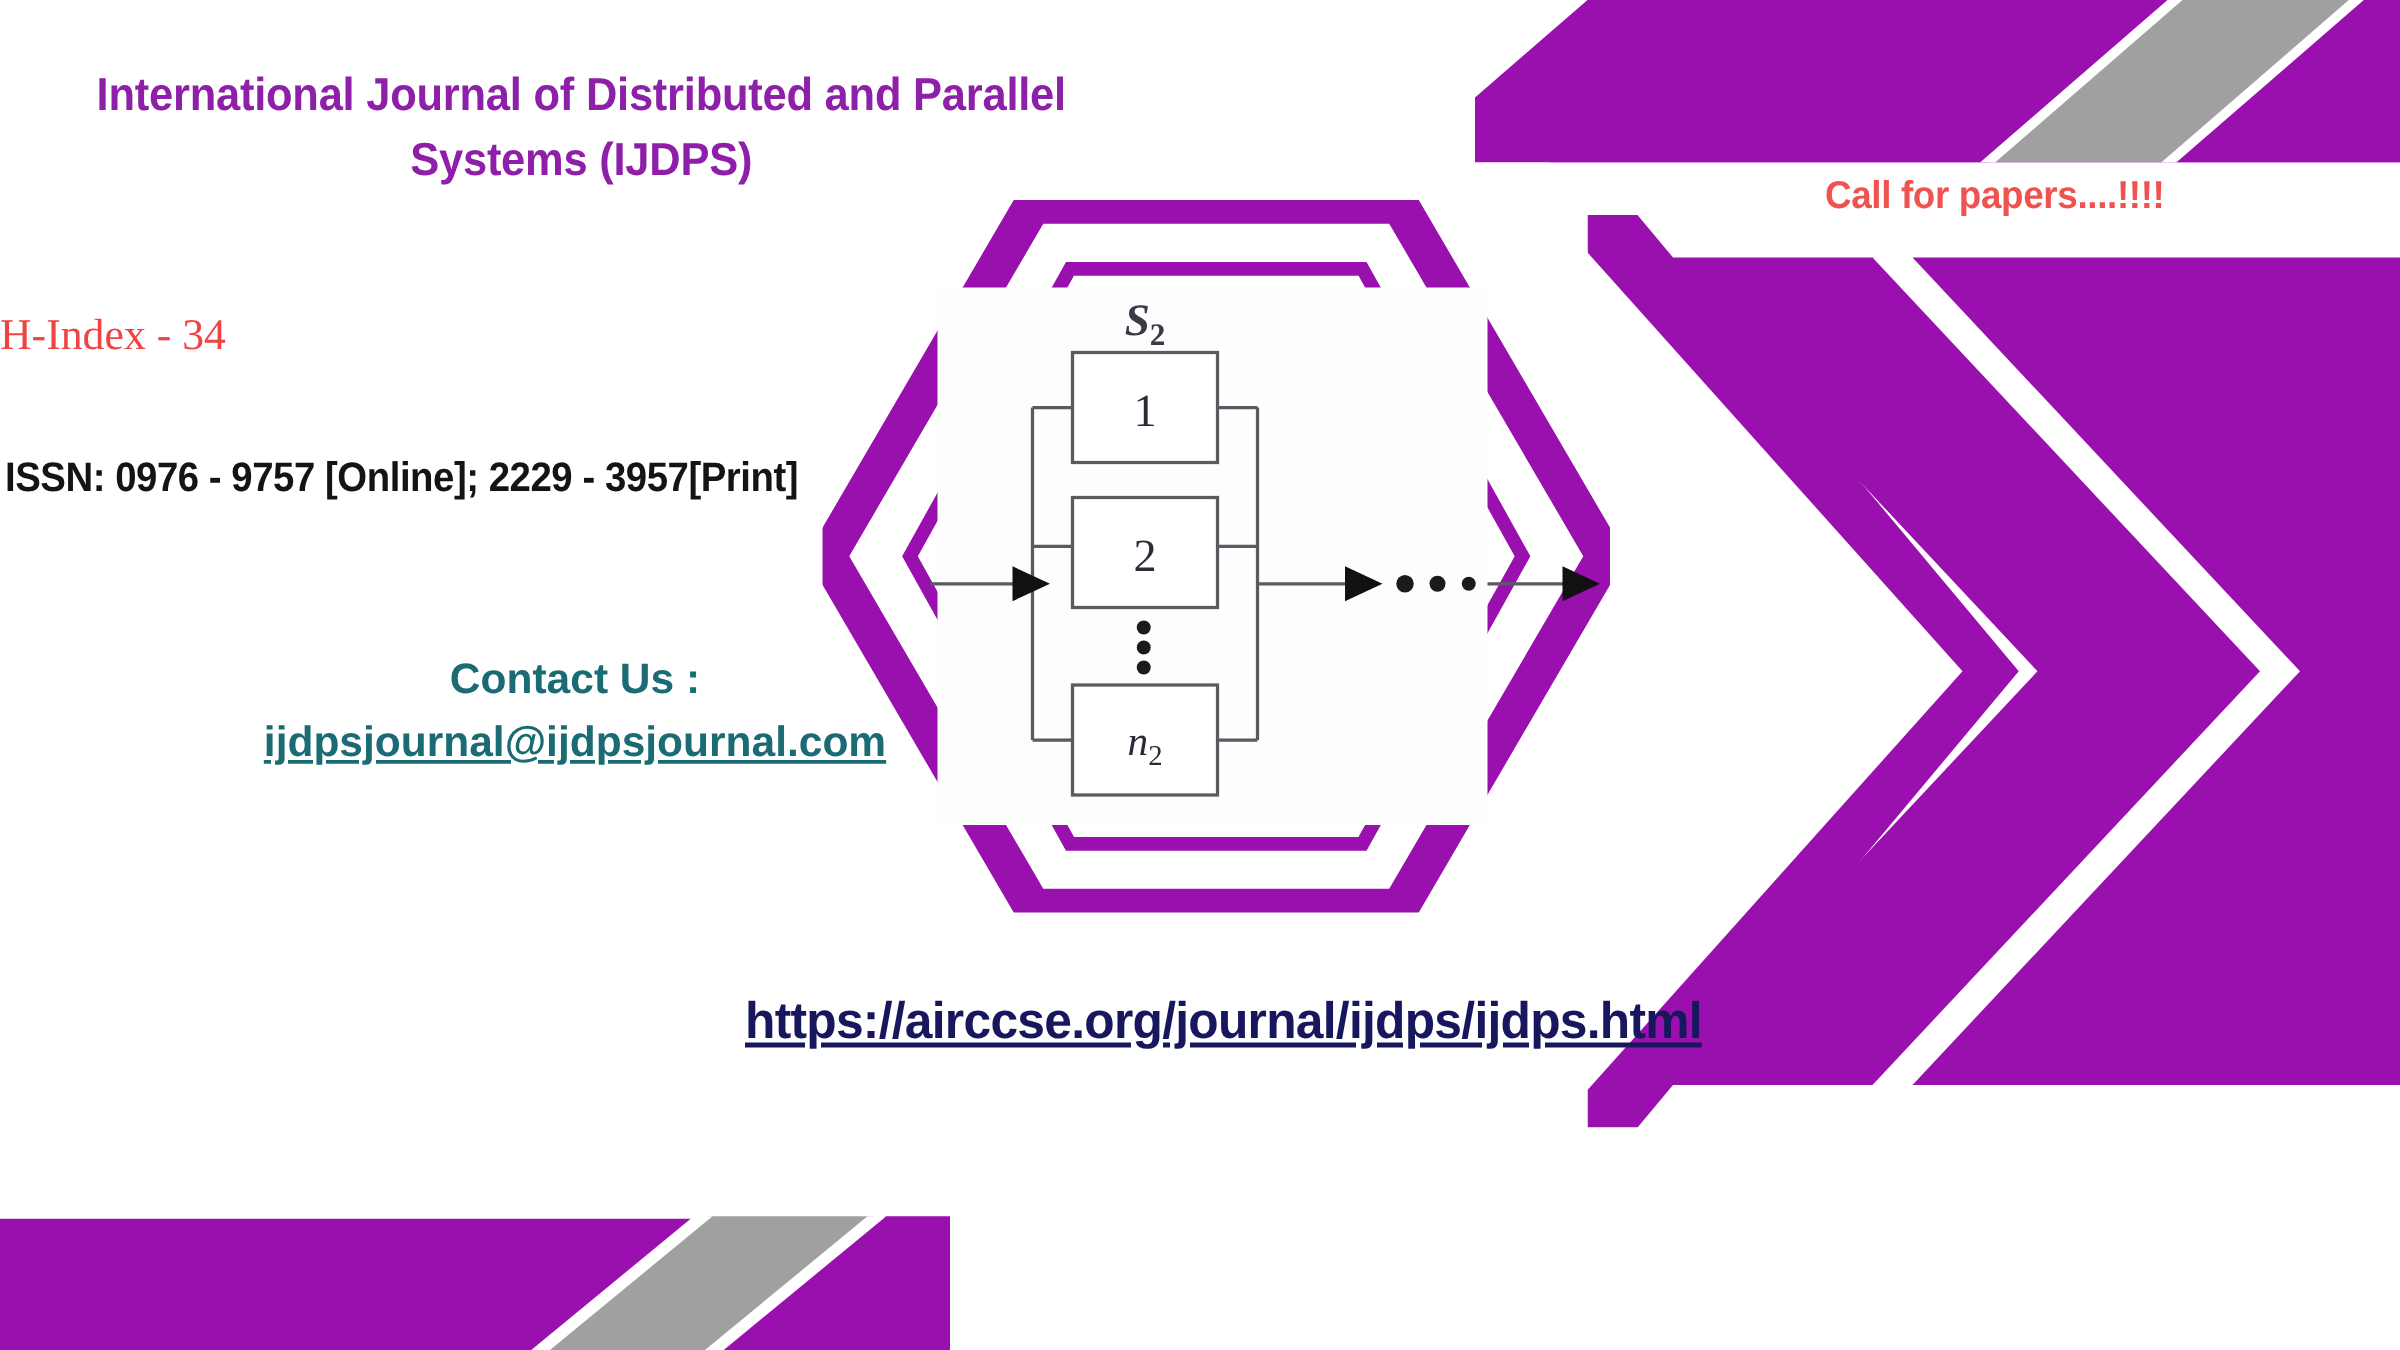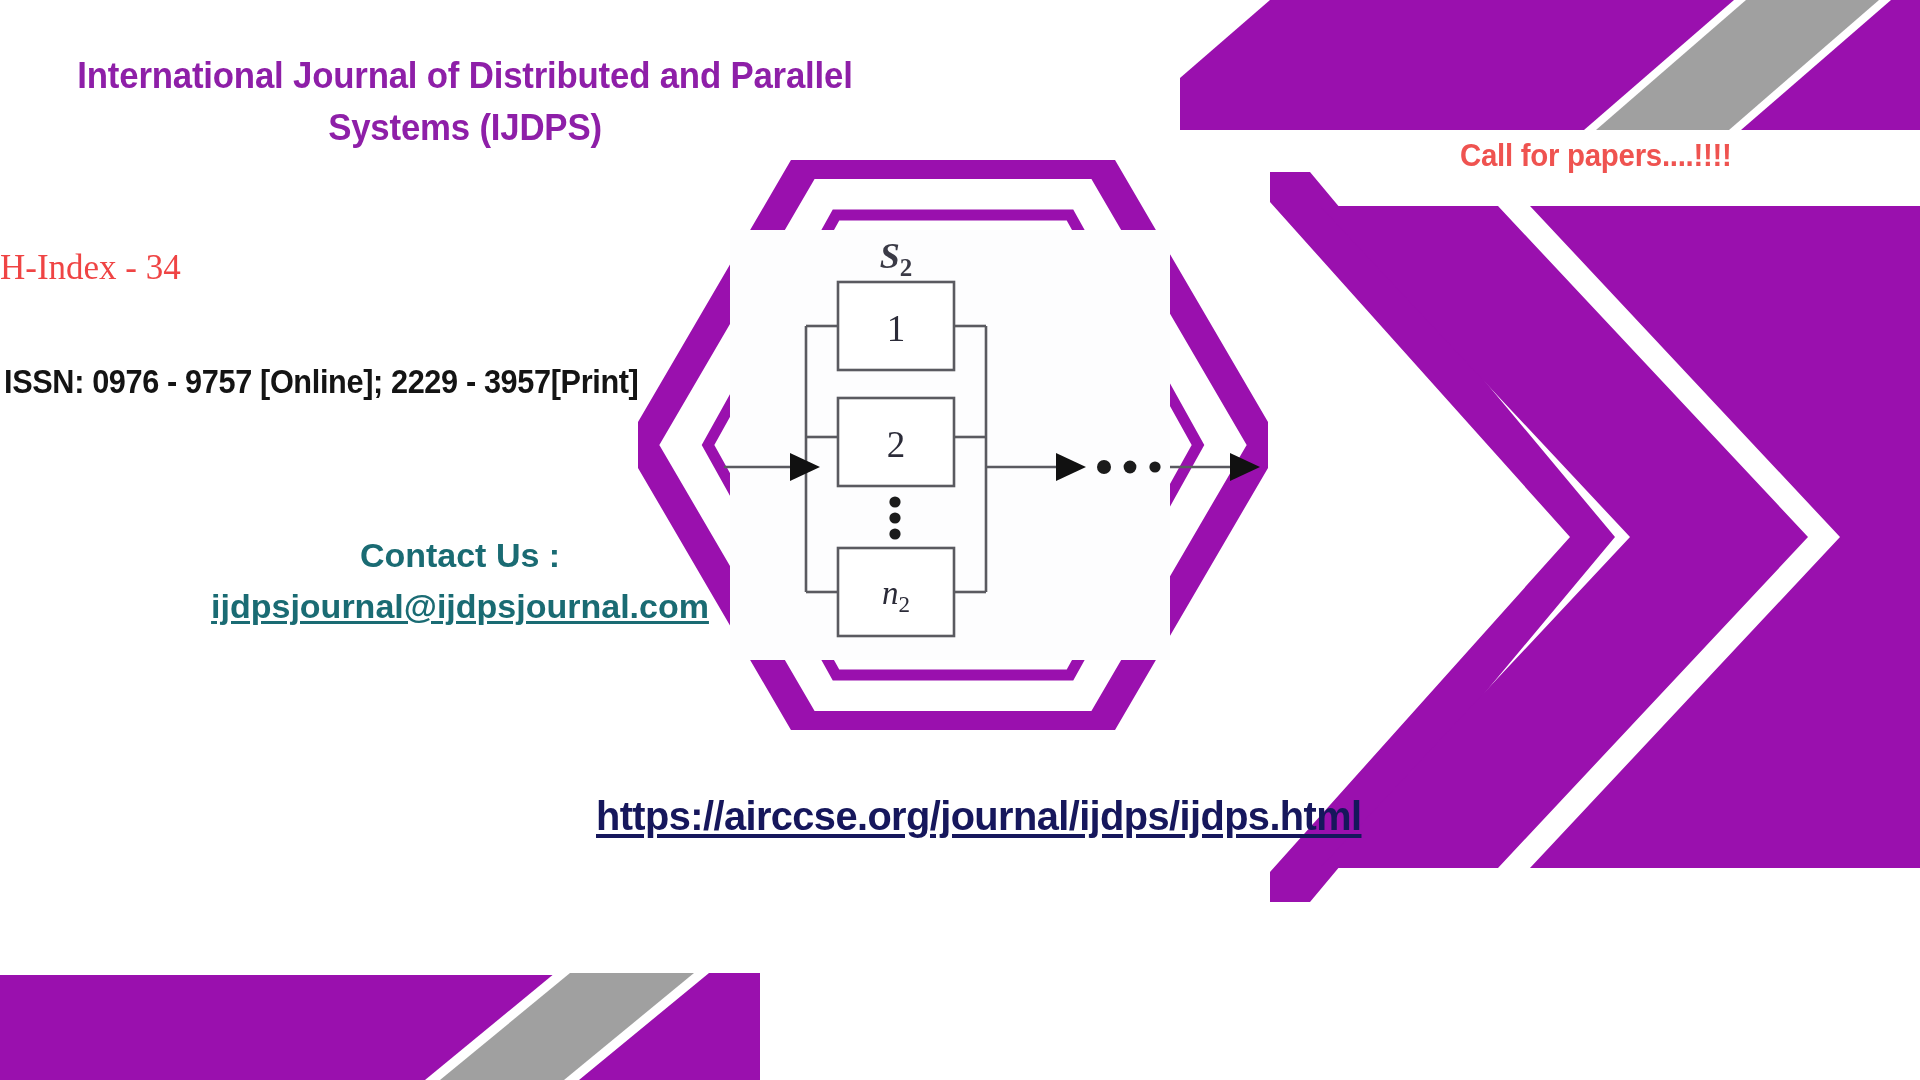--- a/index.html
+++ b/index.html
@@ -58,21 +58,20 @@
     transform:scaleX(0.93);
     transform-origin:left top;
   }
   #contact-block{
     position:absolute;left:0px;top:518px;width:920px;
     text-align:center;
     color:#1A6B73;
     font-weight:bold;
     font-size:34px;
     line-height:51px;
-    margin-top:12px;
   }
   #contact-email{
     color:#1A6B73;
     text-decoration:underline;
     text-decoration-thickness:3px;
     text-underline-offset:3px;
     cursor:pointer;
     white-space:nowrap;
     display:inline-block;
   }
@@ -85,21 +84,21 @@
     text-decoration:underline;
     text-decoration-thickness:4px;
     text-underline-offset:4px;
     white-space:nowrap;
     cursor:pointer;
     transform:scaleX(0.97);
     transform-origin:left top;
   }
 
   
-  #hex-emblem{position:absolute;left:638px;top:160px;width:630px;height:570px;}
+  #hex-emblem{position:absolute;left:658px;top:160px;width:630px;height:570px;}
   #hex-diagram-svg{position:absolute;left:0;top:0;}
 </style>
 </head>
 <body>
 
 <div id="stage">
 
   <svg class="deco" id="deco-top-right" viewBox="0 0 740 130" width="740" height="130">
     <polygon points="60,130 210,0 740,0 740,130 " fill="#9A10AE"></polygon>
     <polygon points="0,0 0,0 0,0" fill="none"></polygon>

